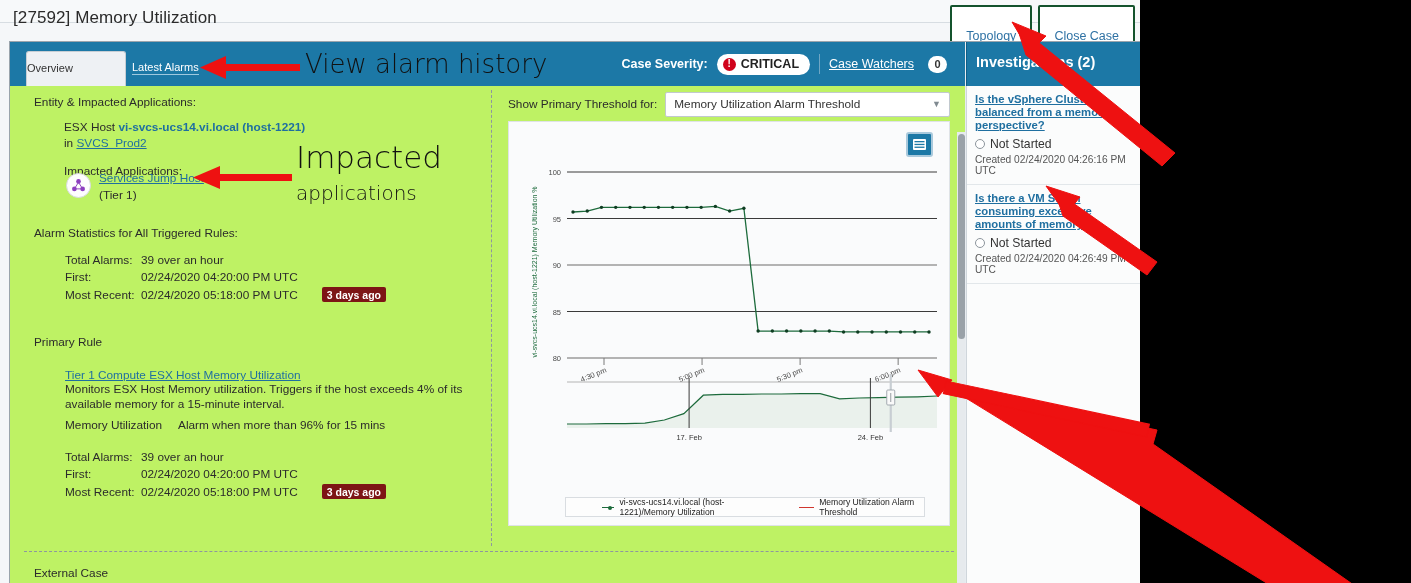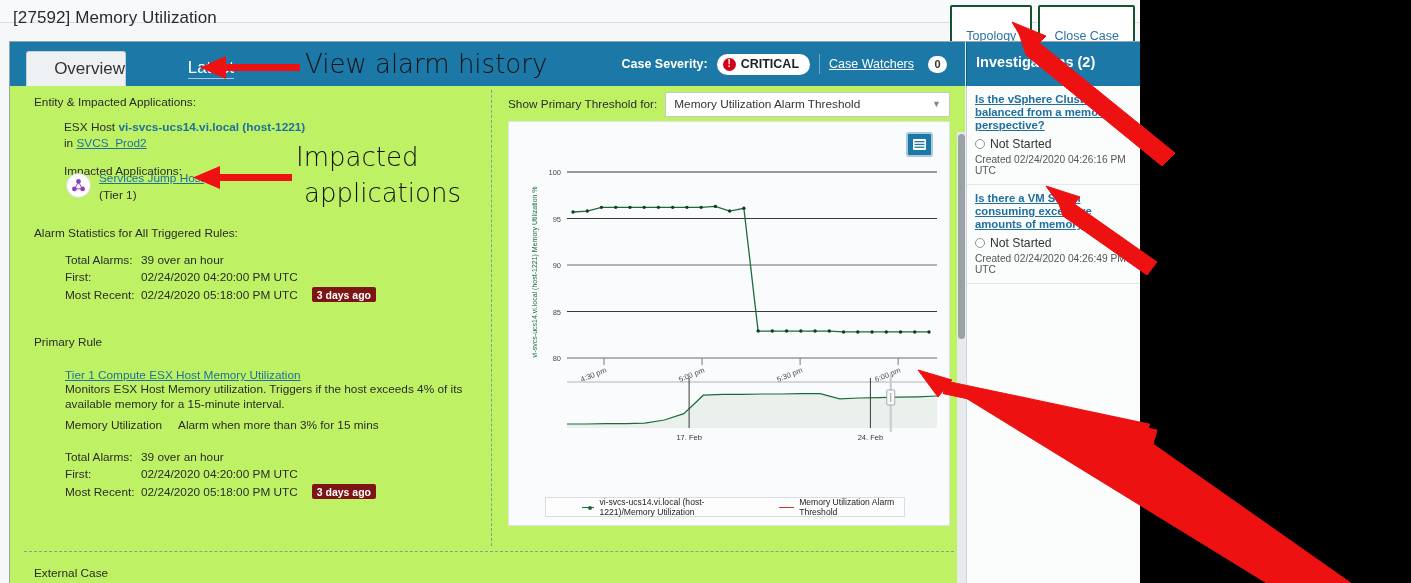--- a/index.html
+++ b/index.html
@@ -42,21 +42,21 @@
     background:#e8ecf0;
   }
 
   
   .tabstrip {
     position:absolute; left:0; top:0; width:955px; height:44px;
     background:#1c78a6;
   }
   .tab {
     position:absolute; top:9px; height:35px; line-height:33px;
-    font-size:17px; text-align:right;
+    font-size:11px; text-align:left;
   }
   .tab-active {
     left:16px; width:100px;
     background:#eef1f4; color:#333;
     border:1px solid #c7ced4; border-bottom:none;
     border-radius:3px 3px 0 0;
   }
   .tab-inactive {
     left:122px; width:102px; color:#ffffff; cursor:pointer;
   }
@@ -124,21 +124,21 @@
     border-top:1px dashed #8e979e;
   }
 
   
   .lbl         { font-size:11.8px; color:#2b2b2b; }
   .sec-title   { position:absolute; font-size:11.8px; color:#2b2b2b; }
   .link        { color:#1f6fa0; text-decoration:underline; cursor:pointer; }
   .link-b      { color:#1f6fa0; text-decoration:none; font-weight:bold; cursor:pointer; }
   .badge-ago {
     background:#7d1515; color:#fff; font-size:10.5px; font-weight:bold;
-    padding:1.5px 5px; border-radius:2px; margin-left:14px; white-space:nowrap;
+    padding:1.5px 5px; border-radius:2px; margin-left:24px; white-space:nowrap;
   }
   .stat-row { display:flex; font-size:11.8px; color:#2b2b2b; align-items:center; }
   .stat-key { width:76px; }
   .app-icon {
     width:25px; height:25px; border-radius:50%;
     background:#fdfdfd; border:1px solid #d8dadd;
     display:flex; align-items:center; justify-content:center; flex:0 0 auto;
   }
 
   
@@ -163,21 +163,21 @@
   .chart-card {
     position:absolute; left:22px; top:35px; width:442px; height:405px;
     background:#fafbfc; border:1px solid #dfe3e7;
   }
   .chart-menu-btn {
     position:absolute; right:16px; top:10px; width:27px; height:25px;
     background:#1c78a6; border:2px solid #a9c9dc; border-radius:3px;
     display:flex; align-items:center; justify-content:center; cursor:pointer;
   }
   .legend {
-    position:absolute; left:36px; bottom:8px; width:360px; height:20px;
+    position:absolute; left:56px; bottom:8px; width:360px; height:20px;
     background:#fdfdfd; border:1px solid #d9dde1;
     display:flex; align-items:center; justify-content:center; gap:24px;
     font-size:8.6px; color:#222;padding-left:36px;
   }
   .leg-item { display:flex; align-items:center; gap:5px; }
   .leg-line-g { width:16px; height:0; border-top:1.6px solid #1d6b3c; position:relative; }
   .leg-line-g::after{
     content:""; position:absolute; left:6px; top:-2px; width:4px; height:4px;
     background:#1d6b3c; border-radius:50%;
   }
@@ -306,21 +306,21 @@
         <div class="sec-title" style="left:24px; top:249px;">Primary Rule</div>
 
         <div style="position:absolute; left:55px; top:279px;">
           <span class="link" style="font-size:11.8px;">Tier 1 Compute ESX Host Memory Utilization</span>
         </div>
 
         <div class="lbl" style="position:absolute; left:55px; top:296px; width:400px; line-height:15px;">Monitors ESX Host Memory utilization. Triggers if the host exceeds 4% of its available memory for a 15-minute interval.</div>
 
         <div style="position:absolute; left:55px; top:332px; display:flex; gap:16px;">
           <span class="lbl">Memory Utilization</span>
-          <span class="lbl">Alarm when more than 3% for 15 mins</span>
+          <span class="lbl">Alarm when more than 96% for 15 mins</span>
         </div>
 
         <div style="position:absolute; left:55px; top:364px; width:400px;">
           <div class="stat-row">
             <span class="stat-key">Total Alarms:</span>
             <span>39 over an hour</span>
           </div>
           <div class="stat-row" style="margin-top:3px;">
             <span class="stat-key">First:</span>
             <span>02/24/2020 04:20:00 PM UTC</span>
@@ -428,22 +428,22 @@
         <div class="ext-title">External Case</div>
 
       </div>
 
       <div class="vscroll-track"></div>
       <div class="vscroll-thumb"></div>
     </div>
   </div>
 
   <div class="anno-text" style="left:305px; top:49px; font-size:26px;">View alarm history</div>
-  <div class="anno-text" style="left:296px; top:142px; font-size:26px; line-height:31px;">Impacted</div>
-  <div class="anno-text" style="left:304px; top:178px; font-size:26px; line-height:31px;">applications</div>
+  <div class="anno-text" style="left:296px; top:142px; font-size:31px; line-height:31px;">Impacted</div>
+  <div class="anno-text" style="left:296px; top:178px; font-size:20px; line-height:31px;">applications</div>
 
   <svg class="arrow" style="left:0; top:0;" width="1141" height="583">
 
     <g fill="#ee1111">
       <rect x="222" y="64" width="78" height="7"></rect>
       <polygon points="200,67.5 226,56 226,79"></polygon>
     </g>
 
     <g fill="#ee1111">
       <rect x="217" y="174" width="75" height="7"></rect>

